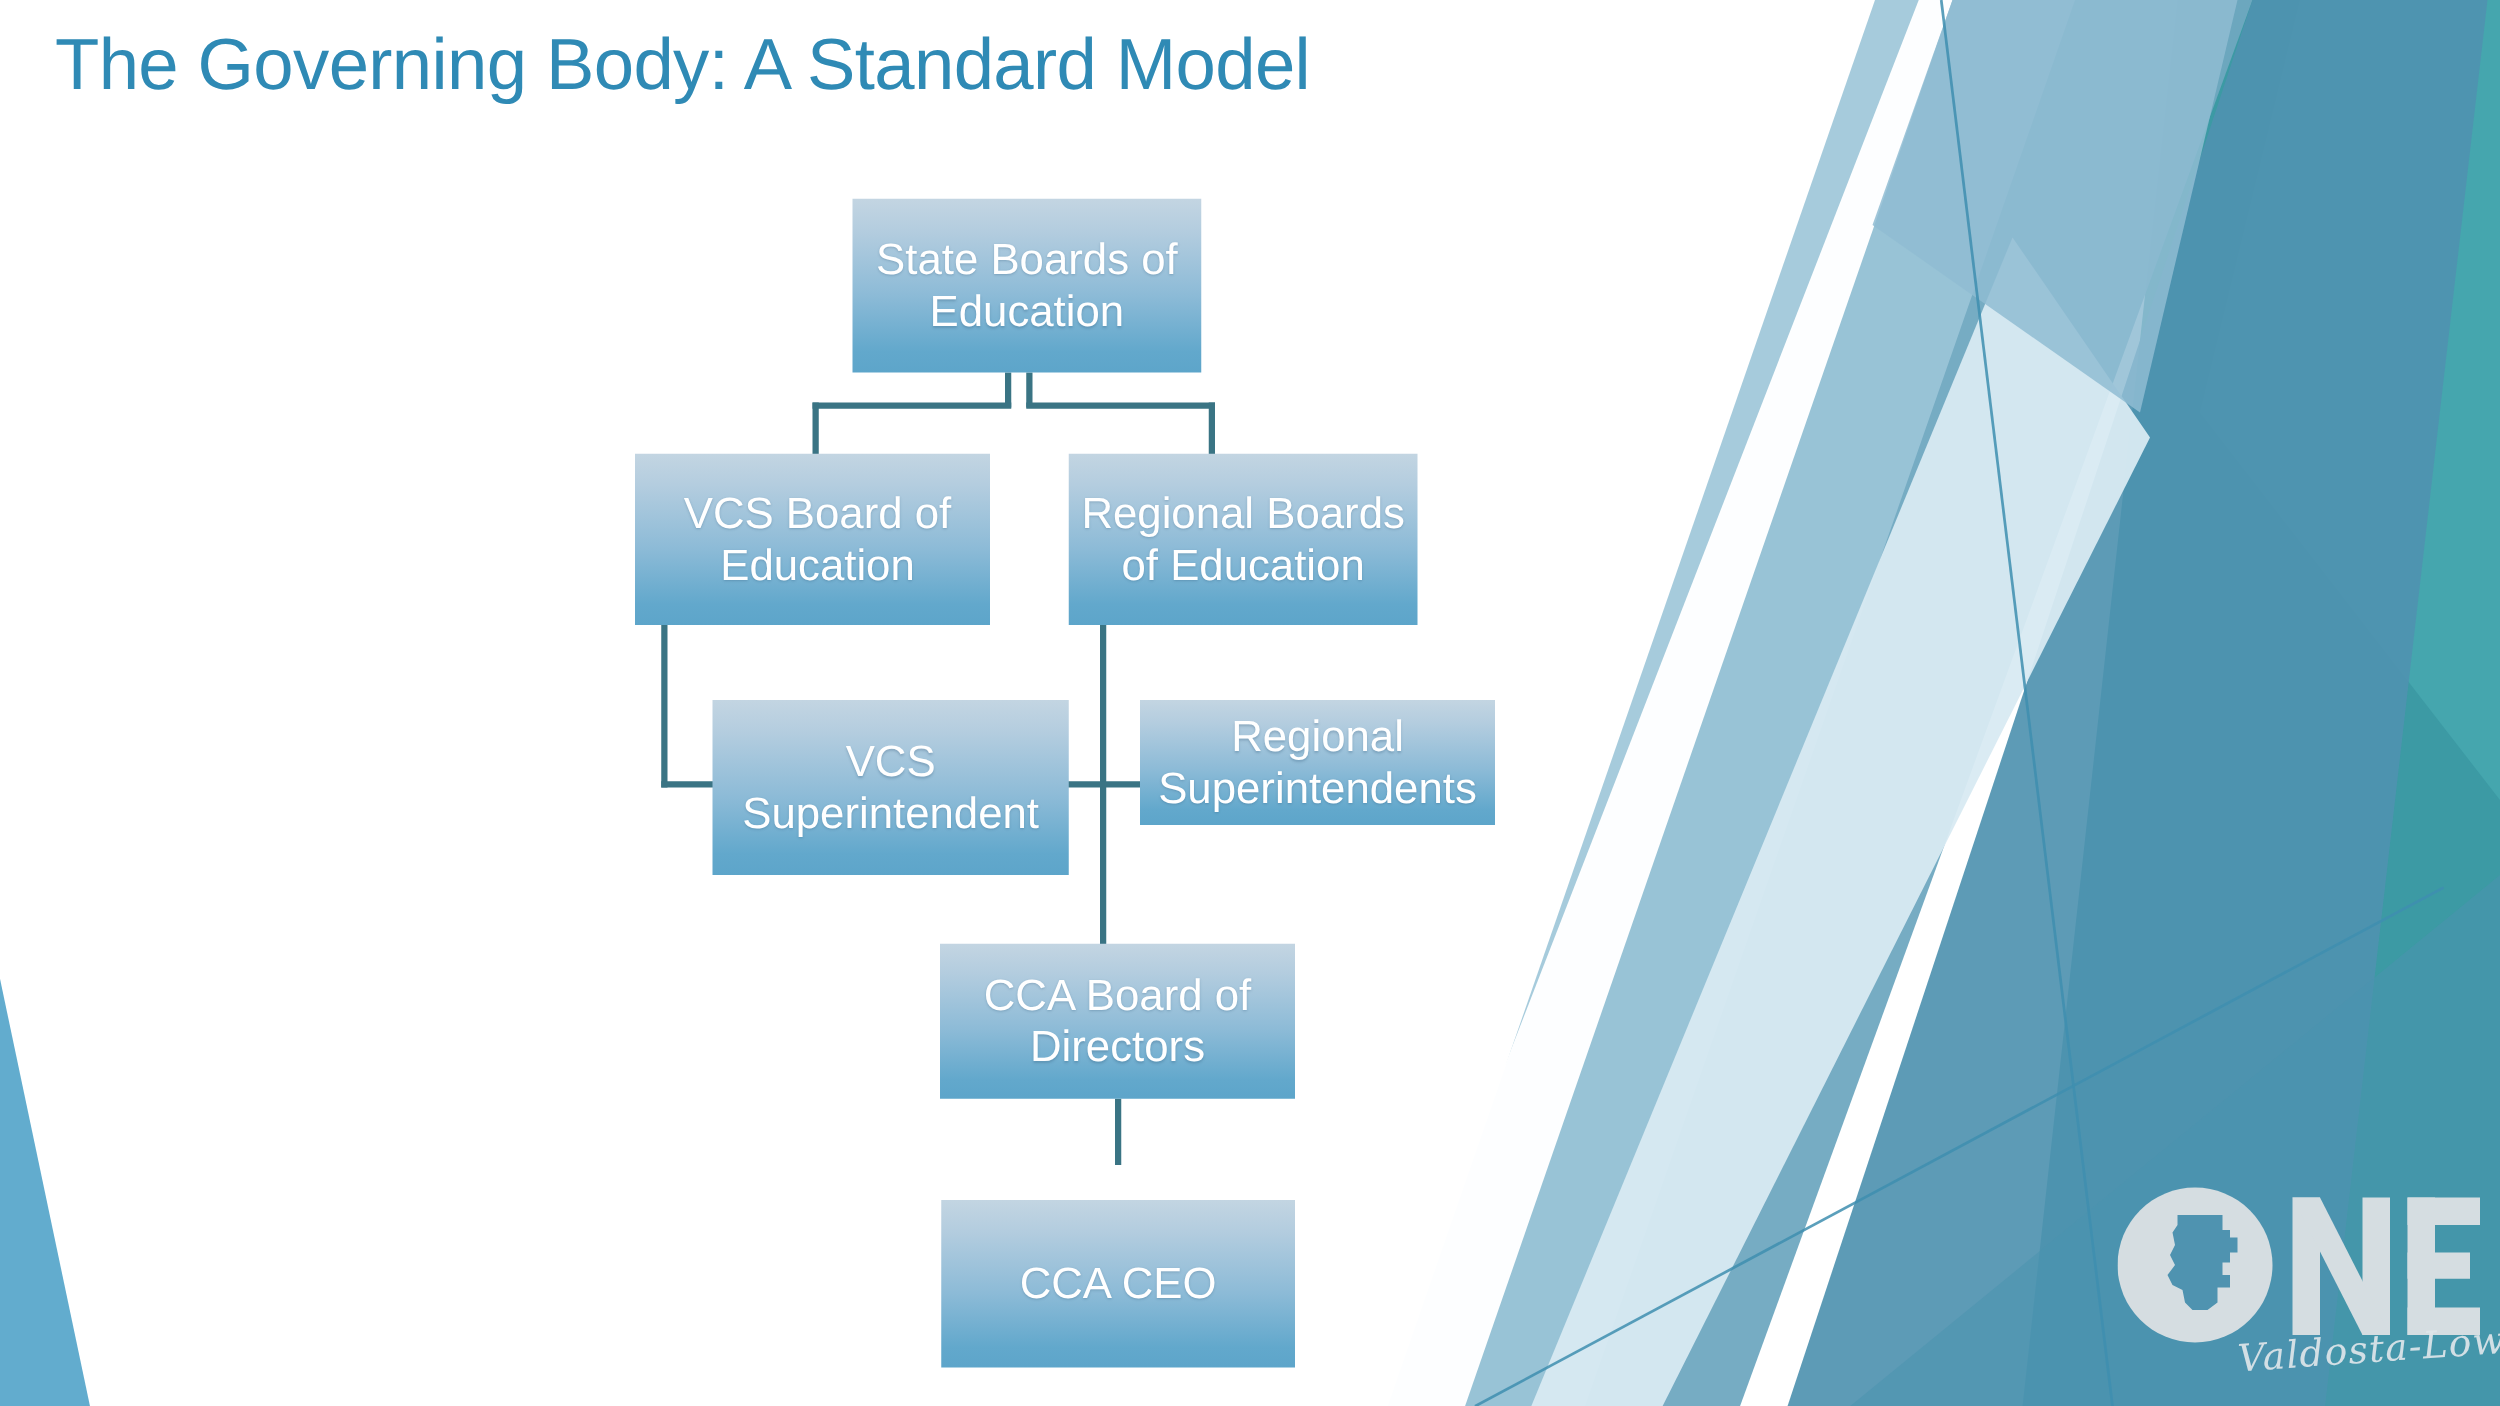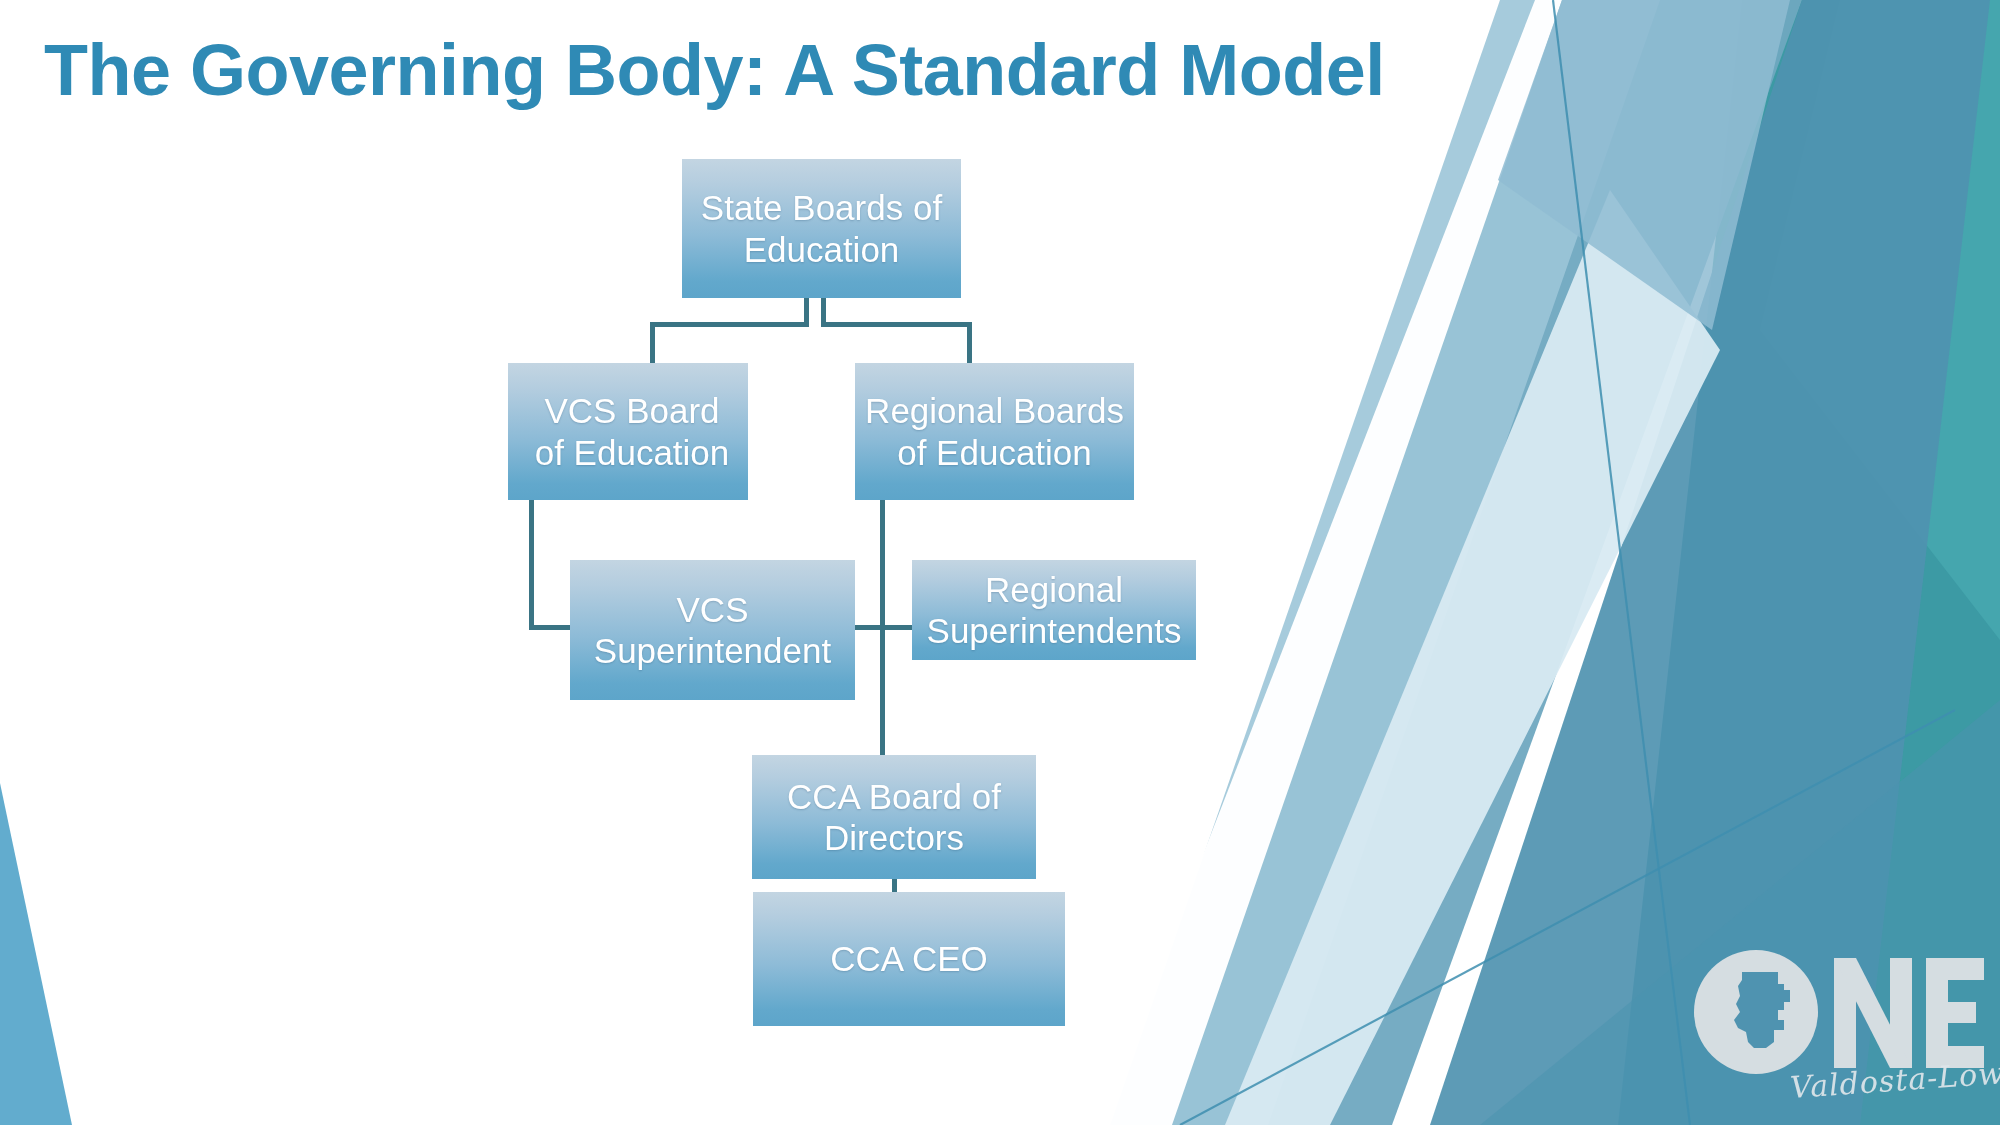--- a/index.html
+++ b/index.html
@@ -25,24 +25,24 @@
     left: 0; top: 0;
     width: 2000px;
     height: 1125px;
     pointer-events: none;
   }
 
   
   #slide-title {
     position: absolute;
     left: 44px;
-    top: 31px;
+    top: 20px;
     width: 1450px;
-    font-size: 72px;
-    font-weight: bold;
+    font-size: 58px;
+    font-weight: normal;
     letter-spacing: -0.5px;
     color: #2f8ab5;
     line-height: 1.1;
     white-space: nowrap;
   }
 
   
   #org-chart {
     position: absolute;
     left: 0; top: 0;
@@ -61,26 +61,26 @@
     text-align: center;
     font-size: 35px;
     line-height: 1.18;
     padding: 4px 10px;
     text-shadow: 0 1px 2px rgba(40,80,110,0.28);
   }
   .node .node-label { display: block; }
 
   
   #node-state-boards      { left: 682px;  top: 159px; width: 279px; height: 139px; }
-  #node-vcs-board         { left: 508px;  top: 363px; width: 240px; height: 137px; padding-left: 18px; }
+  #node-vcs-board         { left: 508px;  top: 363px; width: 284px; height: 137px; padding-left: 18px; }
   #node-regional-boards   { left: 855px;  top: 363px; width: 279px; height: 137px; }
   #node-vcs-super         { left: 570px;  top: 560px; width: 285px; height: 140px; align-items: center; }
   #node-regional-supers   { left: 912px;  top: 560px; width: 284px; height: 100px; }
   #node-cca-board         { left: 752px;  top: 755px; width: 284px; height: 124px; }
-  #node-cca-ceo           { left: 753px;  top: 892px; width: 312px; height: 134px; }
+  #node-cca-ceo           { left: 753px;  top: 960px; width: 283px; height: 134px; }
 
   
   .conn {
     position: absolute;
     background: #3a7484;
   }
   .conn-v { width: 5px; }
   .conn-h { height: 5px; }
 
   

